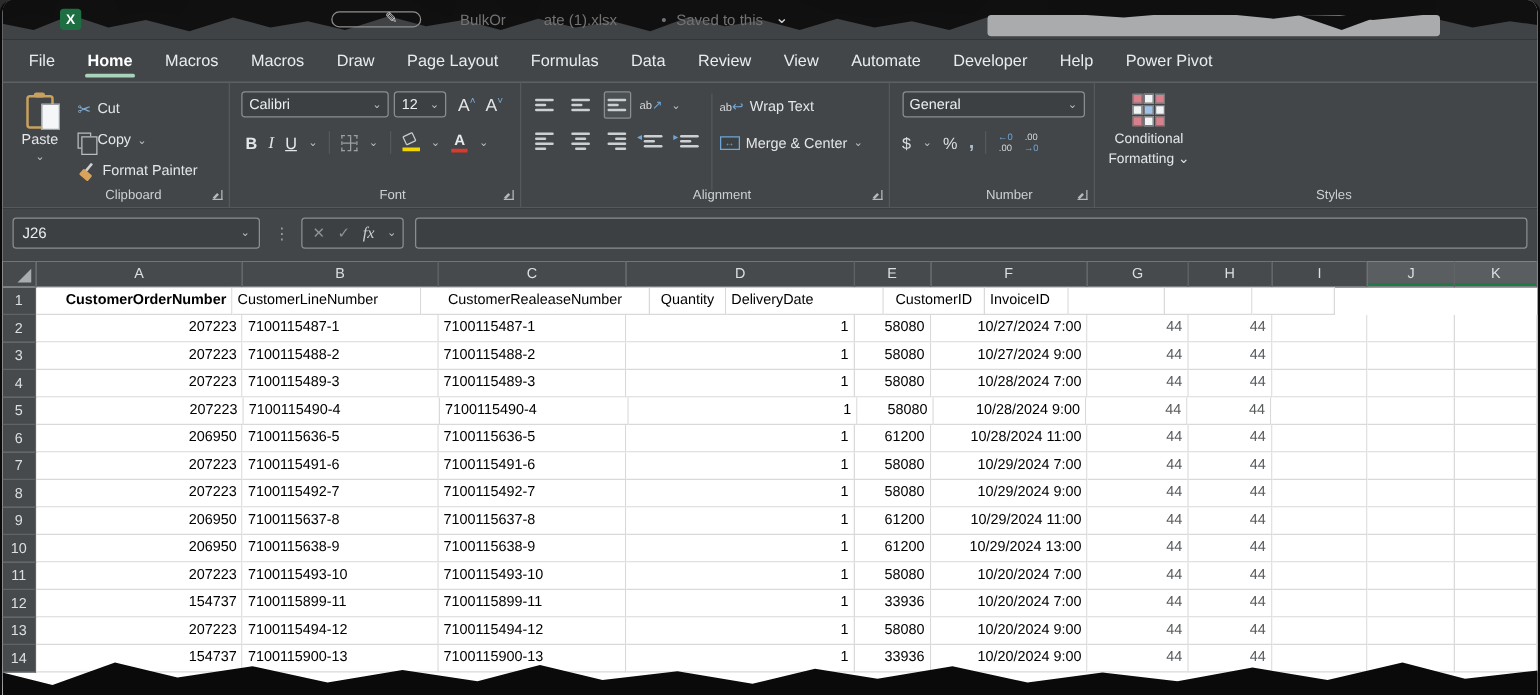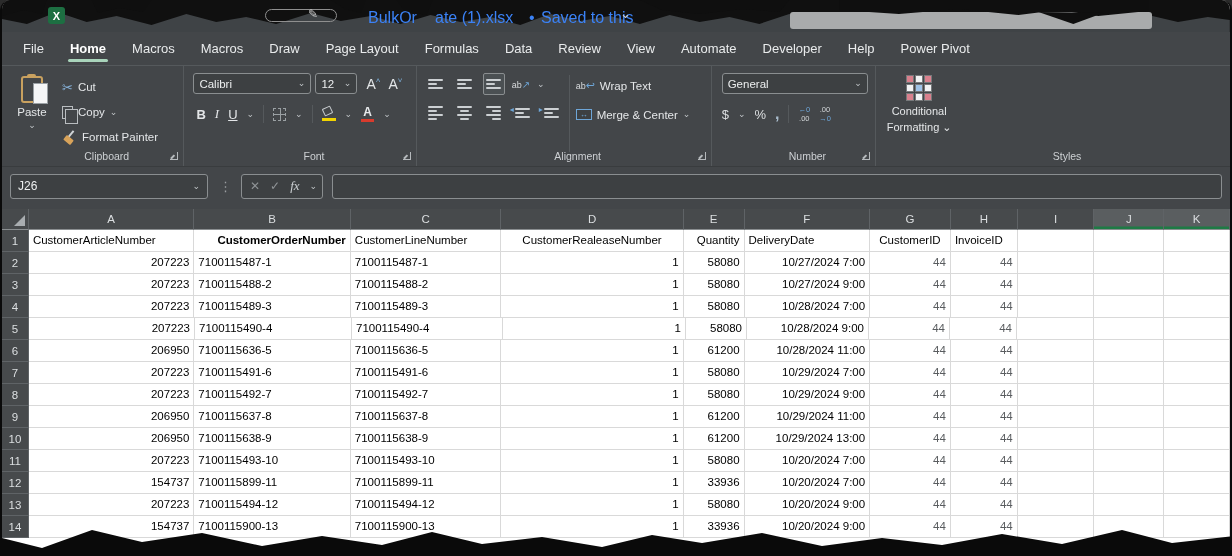--- a/index.html
+++ b/index.html
@@ -5,21 +5,21 @@
   * { box-sizing: border-box; margin: 0; padding: 0; }
   html,body { background:#2b2b2b; }
   body { font-family:"Liberation Sans", sans-serif; }
   .app { position:relative; width:1232px; height:556px; margin:0 auto; overflow:hidden;
          background:#ffffff; border-left:2px solid #0a0a0a; border-right:2px solid #0a0a0a;
          border-radius:10px 10px 0 0; }
 
   
   .titlebar { position:relative; height:32px; background:#101010; overflow:hidden; }
   .titlebar svg.torn-gray { position:absolute; inset:0; }
-  .tb-item { position:absolute; z-index:3; color:#3b82f6; font-size:16px; white-space:nowrap; }
+  .tb-item { position:absolute; z-index:3; color:#737373; font-size:12px; white-space:nowrap; }
   .excel-icon { left:46px; top:7px; width:17px; height:17px; background:#1d6f42; border-radius:3px;
                 color:#fff; font-weight:bold; font-size:11px; display:flex; align-items:center; justify-content:center; }
   .autosave-pill { left:263px; top:9px; width:72px; height:13px; border:1px solid #8f8f8f; border-radius:8px; }
   .pencil { left:306px; top:7px; font-size:12px; color:#cfcfcf; }
   .title-frag1 { left:366px; top:9px; }
   .title-frag2 { left:433px; top:9px; }
   .title-sep   { left:527px; top:9px; }
   .title-frag3 { left:539px; top:9px; }
   .title-chev  { left:618px; top:6px; font-size:13px; color:#cfcfcf; }
   .redacted-box { left:788px; top:12px; width:362px; height:17px; background:#a9abac; border-radius:3px; z-index:2; }
@@ -426,25 +426,24 @@
         <div class="col-header" style="width: 61px;">E</div>
         <div class="col-header" style="width: 126px;">F</div>
         <div class="col-header" style="width: 81px;">G</div>
         <div class="col-header" style="width: 67px;">H</div>
         <div class="col-header" style="width: 77px;">I</div>
         <div class="col-header hl" style="width: 70px;">J</div>
         <div class="col-header hl" style="width: 66px;">K</div>
       </div>
       <div class="grid-row">
         <div class="row-header">1</div>
-        <div class="cell" style="width: 166px; text-align: left;">CustomerArticleNumber</div>
         <div class="cell" style="width: 157px; text-align: right; font-weight: bold;">CustomerOrderNumber</div>
         <div class="cell" style="width: 151px; text-align: left;">CustomerLineNumber</div>
         <div class="cell" style="width: 183px; text-align: center;">CustomerRealeaseNumber</div>
-        <div class="cell" style="width: 61px; text-align: right;">Quantity</div>
+        <div class="cell" style="width: 61px; text-align: center;">Quantity</div>
         <div class="cell" style="width: 126px; text-align: left;">DeliveryDate</div>
         <div class="cell" style="width: 81px; text-align: center;">CustomerID</div>
         <div class="cell" style="width: 67px; text-align: left;">InvoiceID</div>
         <div class="cell" style="width: 77px; text-align: left;"></div>
         <div class="cell" style="width: 70px; text-align: left;"></div>
         <div class="cell" style="width: 66px; text-align: left;"></div>
       </div>
       <div class="grid-row">
         <div class="row-header">2</div>
         <div class="cell" style="width: 166px; text-align: right;">207223</div>

